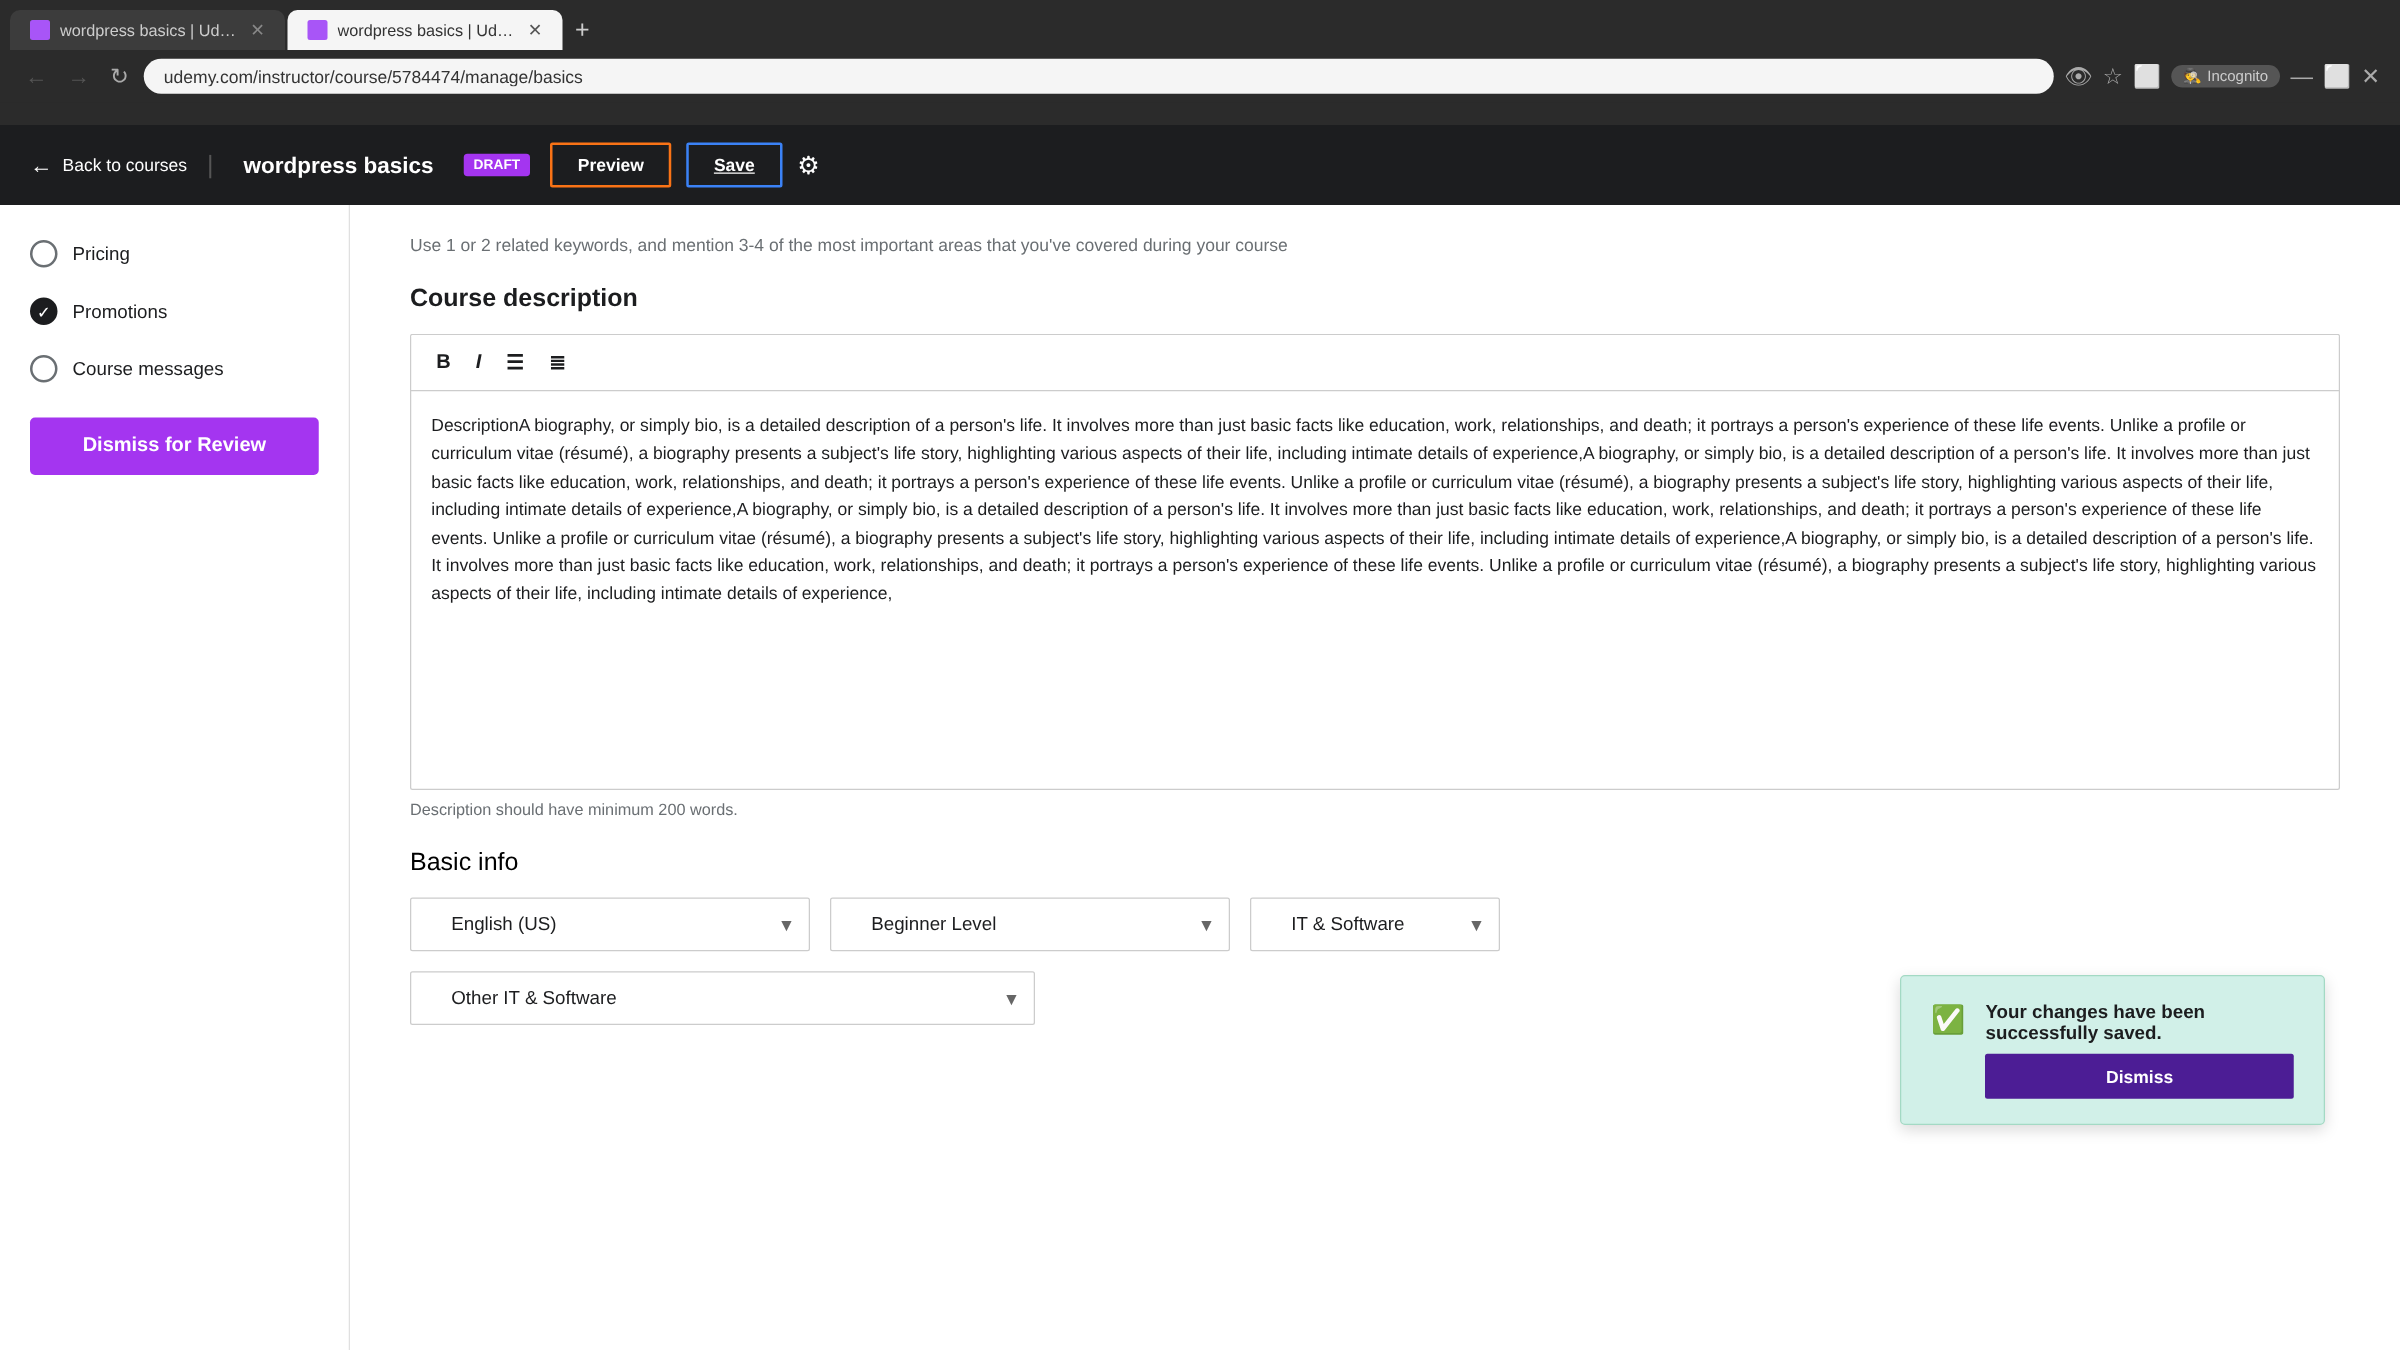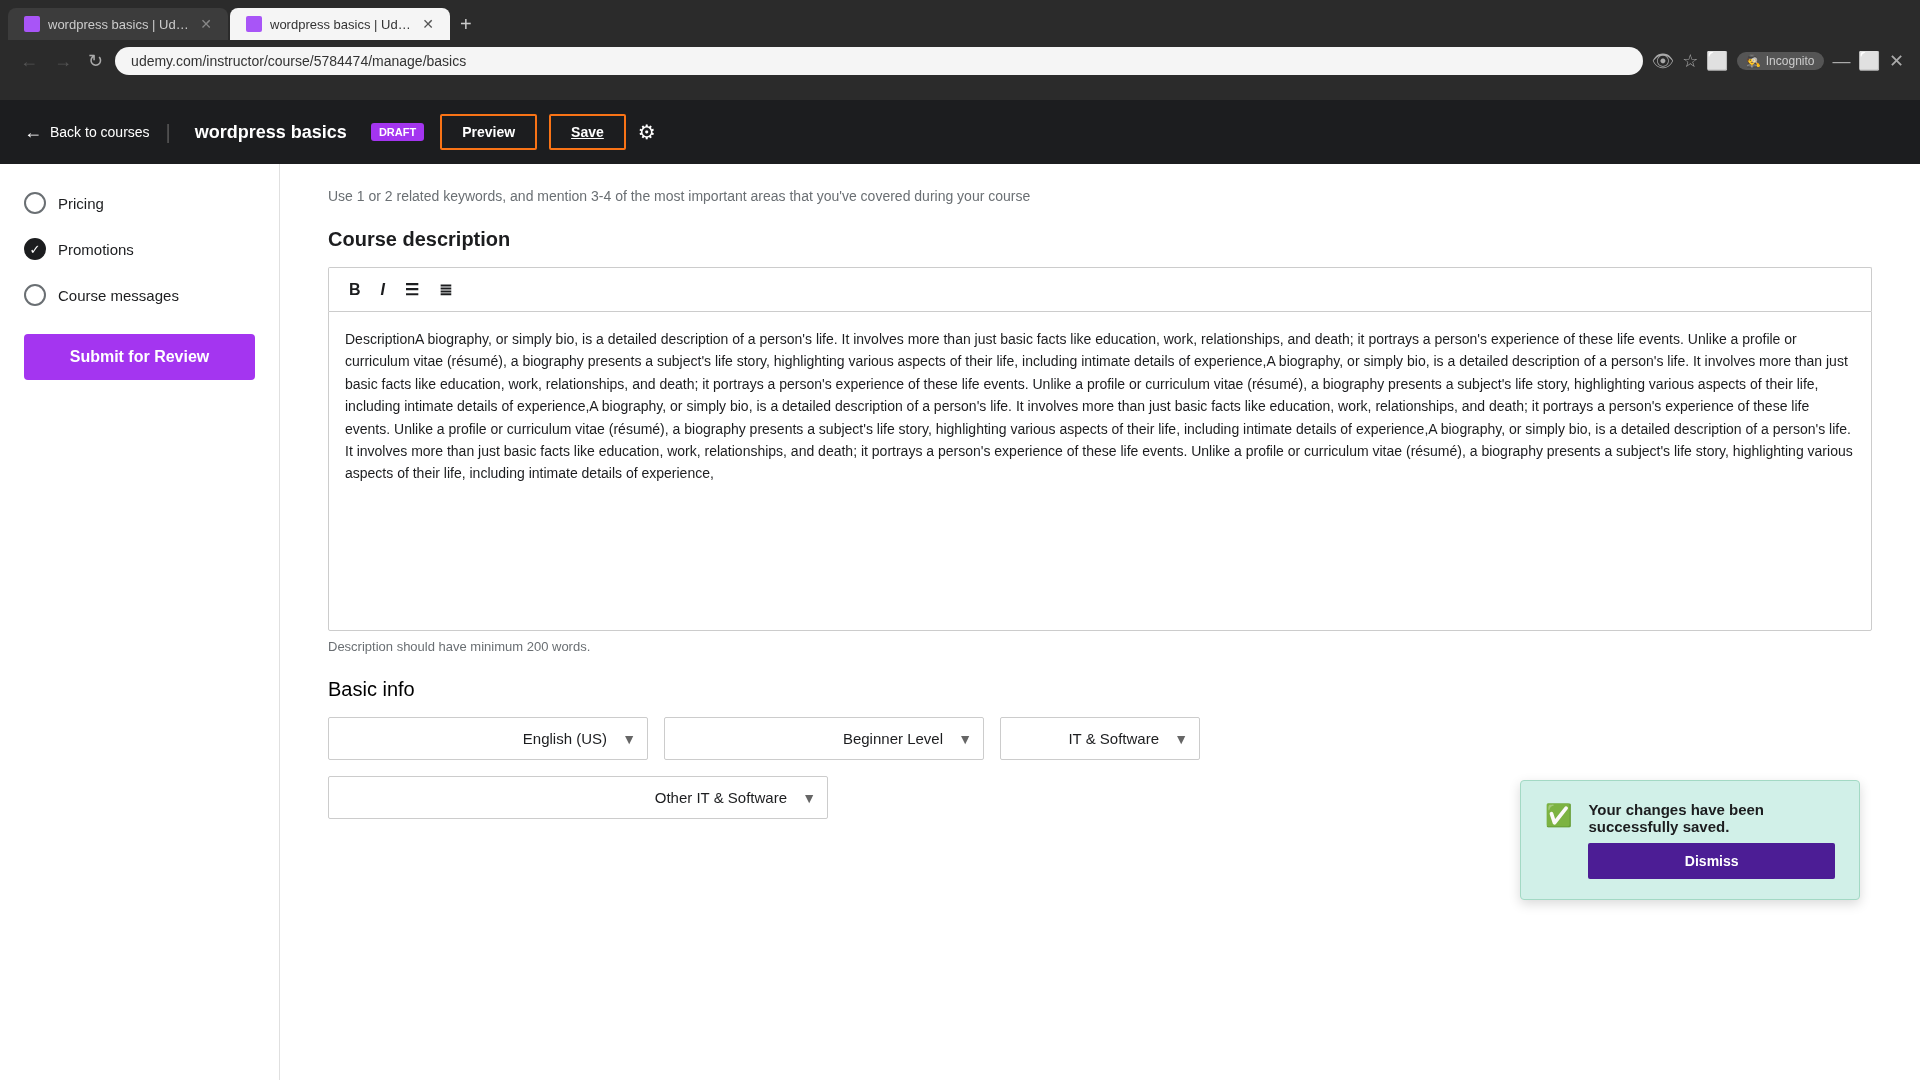--- a/index.html
+++ b/index.html
@@ -21,21 +21,21 @@
     .incognito-badge { background: #555; color: #ccc; border-radius: 12px; padding: 2px 10px; font-size: 12px; display: flex; align-items: center; gap: 4px; }
 
     
     .app-header { background: #1c1d1f; color: #fff; height: 64px; display: flex; align-items: center; padding: 0 24px; gap: 16px; position: sticky; top: 0; z-index: 100; }
     .back-link { display: flex; align-items: center; gap: 8px; color: #fff; font-size: 14px; cursor: pointer; text-decoration: none; }
     .course-title { font-size: 18px; font-weight: 700; color: #fff; margin-left: 8px; }
     .draft-badge { background: #a435f0; color: #fff; font-size: 11px; font-weight: 700; padding: 3px 8px; border-radius: 3px; margin-left: 8px; }
     .upload-status { color: #ccc; font-size: 14px; margin-left: 16px; flex: 1; }
     .header-actions { display: flex; gap: 12px; align-items: center; }
     .btn-preview { background: transparent; border: 2px solid #f97316; color: #fff; padding: 8px 20px; font-size: 14px; font-weight: 600; cursor: pointer; border-radius: 2px; }
-    .btn-save { background: transparent; border: 2px solid #f97316; color: #fff; padding: 8px 20px; font-size: 14px; font-weight: 600; cursor: pointer; border-radius: 2px; text-decoration: underline; }
+    .btn-save { background: transparent; border: 2px solid #3b82f6; color: #fff; padding: 8px 20px; font-size: 14px; font-weight: 600; cursor: pointer; border-radius: 2px; text-decoration: underline; }
     .gear-icon { color: #fff; font-size: 20px; cursor: pointer; }
 
     
     .main-layout { display: flex; height: calc(1080px - 100px - 64px); }
 
     
     .sidebar { width: 280px; background: #fff; border-right: 1px solid #e0e0e0; padding: 16px 0; flex-shrink: 0; overflow-y: auto; }
     .sidebar-nav-item { display: flex; align-items: center; gap: 12px; padding: 12px 24px; cursor: pointer; font-size: 15px; color: #1c1d1f; }
     .sidebar-circle { width: 22px; height: 22px; border-radius: 50%; border: 2px solid #6a6f73; flex-shrink: 0; }
     .sidebar-circle.checked { border-color: #1c1d1f; background: #1c1d1f; display: flex; align-items: center; justify-content: center; }
@@ -46,21 +46,21 @@
     .content-area { flex: 1; overflow-y: auto; padding: 24px 48px; background: #fff; }
     .hint-text { color: #6a6f73; font-size: 14px; margin-bottom: 24px; }
     .section-title { font-size: 20px; font-weight: 700; color: #1c1d1f; margin-bottom: 16px; }
     .editor-toolbar { display: flex; gap: 4px; border: 1px solid #ccc; border-bottom: none; padding: 8px 12px; background: #fff; border-radius: 2px 2px 0 0; }
     .toolbar-btn { background: none; border: none; font-size: 16px; font-weight: 700; cursor: pointer; color: #1c1d1f; padding: 4px 8px; border-radius: 2px; }
     .editor-body { border: 1px solid #ccc; min-height: 320px; padding: 16px; font-size: 14px; color: #1c1d1f; line-height: 1.6; border-radius: 0 0 2px 2px; background: #fff; }
     .hint-small { color: #6a6f73; font-size: 13px; margin-top: 8px; margin-bottom: 24px; }
     .basic-info-title { font-size: 20px; font-weight: 400; color: #000000; margin-bottom: 16px; }
     .dropdowns-row { display: flex; gap: 16px; flex-wrap: wrap; }
     .select-wrap { position: relative; }
-    .select-wrap select { appearance: none; border: 1px solid #ccc; border-radius: 2px; padding: 12px 40px 12px 0; font-size: 15px; color: #1c1d1f; background: #fff; cursor: pointer; min-width: 320px; text-align: right; }
+    .select-wrap select { appearance: none; border: 1px solid #ccc; border-radius: 2px; padding: 12px 40px 12px 32px; font-size: 15px; color: #1c1d1f; background: #fff; cursor: pointer; min-width: 320px; }
     .select-wrap .chevron { position: absolute; right: 12px; top: 50%; transform: translateY(-50%); font-size: 14px; color: #666; pointer-events: none; }
     .select-large { min-width: 500px !important; }
     .second-row { margin-top: 16px; }
 
     
     .toast { position: fixed; bottom: 280px; right: 320px; background: #d1f0e8; border: 1px solid #a3d9c4; border-radius: 4px; padding: 20px 24px; display: flex; align-items: flex-start; gap: 16px; max-width: 340px; box-shadow: 0 4px 12px rgba(0,0,0,0.15); z-index: 200; }
     .toast-icon { color: #2d8653; font-size: 22px; flex-shrink: 0; margin-top: 2px; }
     .toast-message { font-size: 15px; font-weight: 600; color: #1c1d1f; flex: 1; }
     .toast-dismiss { background: #4c1d95; color: #fff; border: none; padding: 10px 20px; font-size: 14px; font-weight: 600; cursor: pointer; border-radius: 2px; margin-top: 8px; width: 100%; }
     .toast-content { display: flex; flex-direction: column; }
@@ -127,21 +127,21 @@
     <div class="sidebar-nav-item">
       <div class="sidebar-circle checked">
         <span class="checkmark">✓</span>
       </div>
       <span>Promotions</span>
     </div>
     <div class="sidebar-nav-item">
       <div class="sidebar-circle"></div>
       <span>Course messages</span>
     </div>
-    <button class="submit-btn">Submit for Review</button>
+    <button class="submit-btn">Dismiss for Review</button>
   </div>
 
   <div class="content-area">
     <p class="hint-text">Use 1 or 2 related keywords, and mention 3-4 of the most important areas that you've covered during your course</p>
 
     <h2 class="section-title">Course description</h2>
 
     <div>
       <div class="editor-toolbar">
         <button class="toolbar-btn"><strong>B</strong></button>

